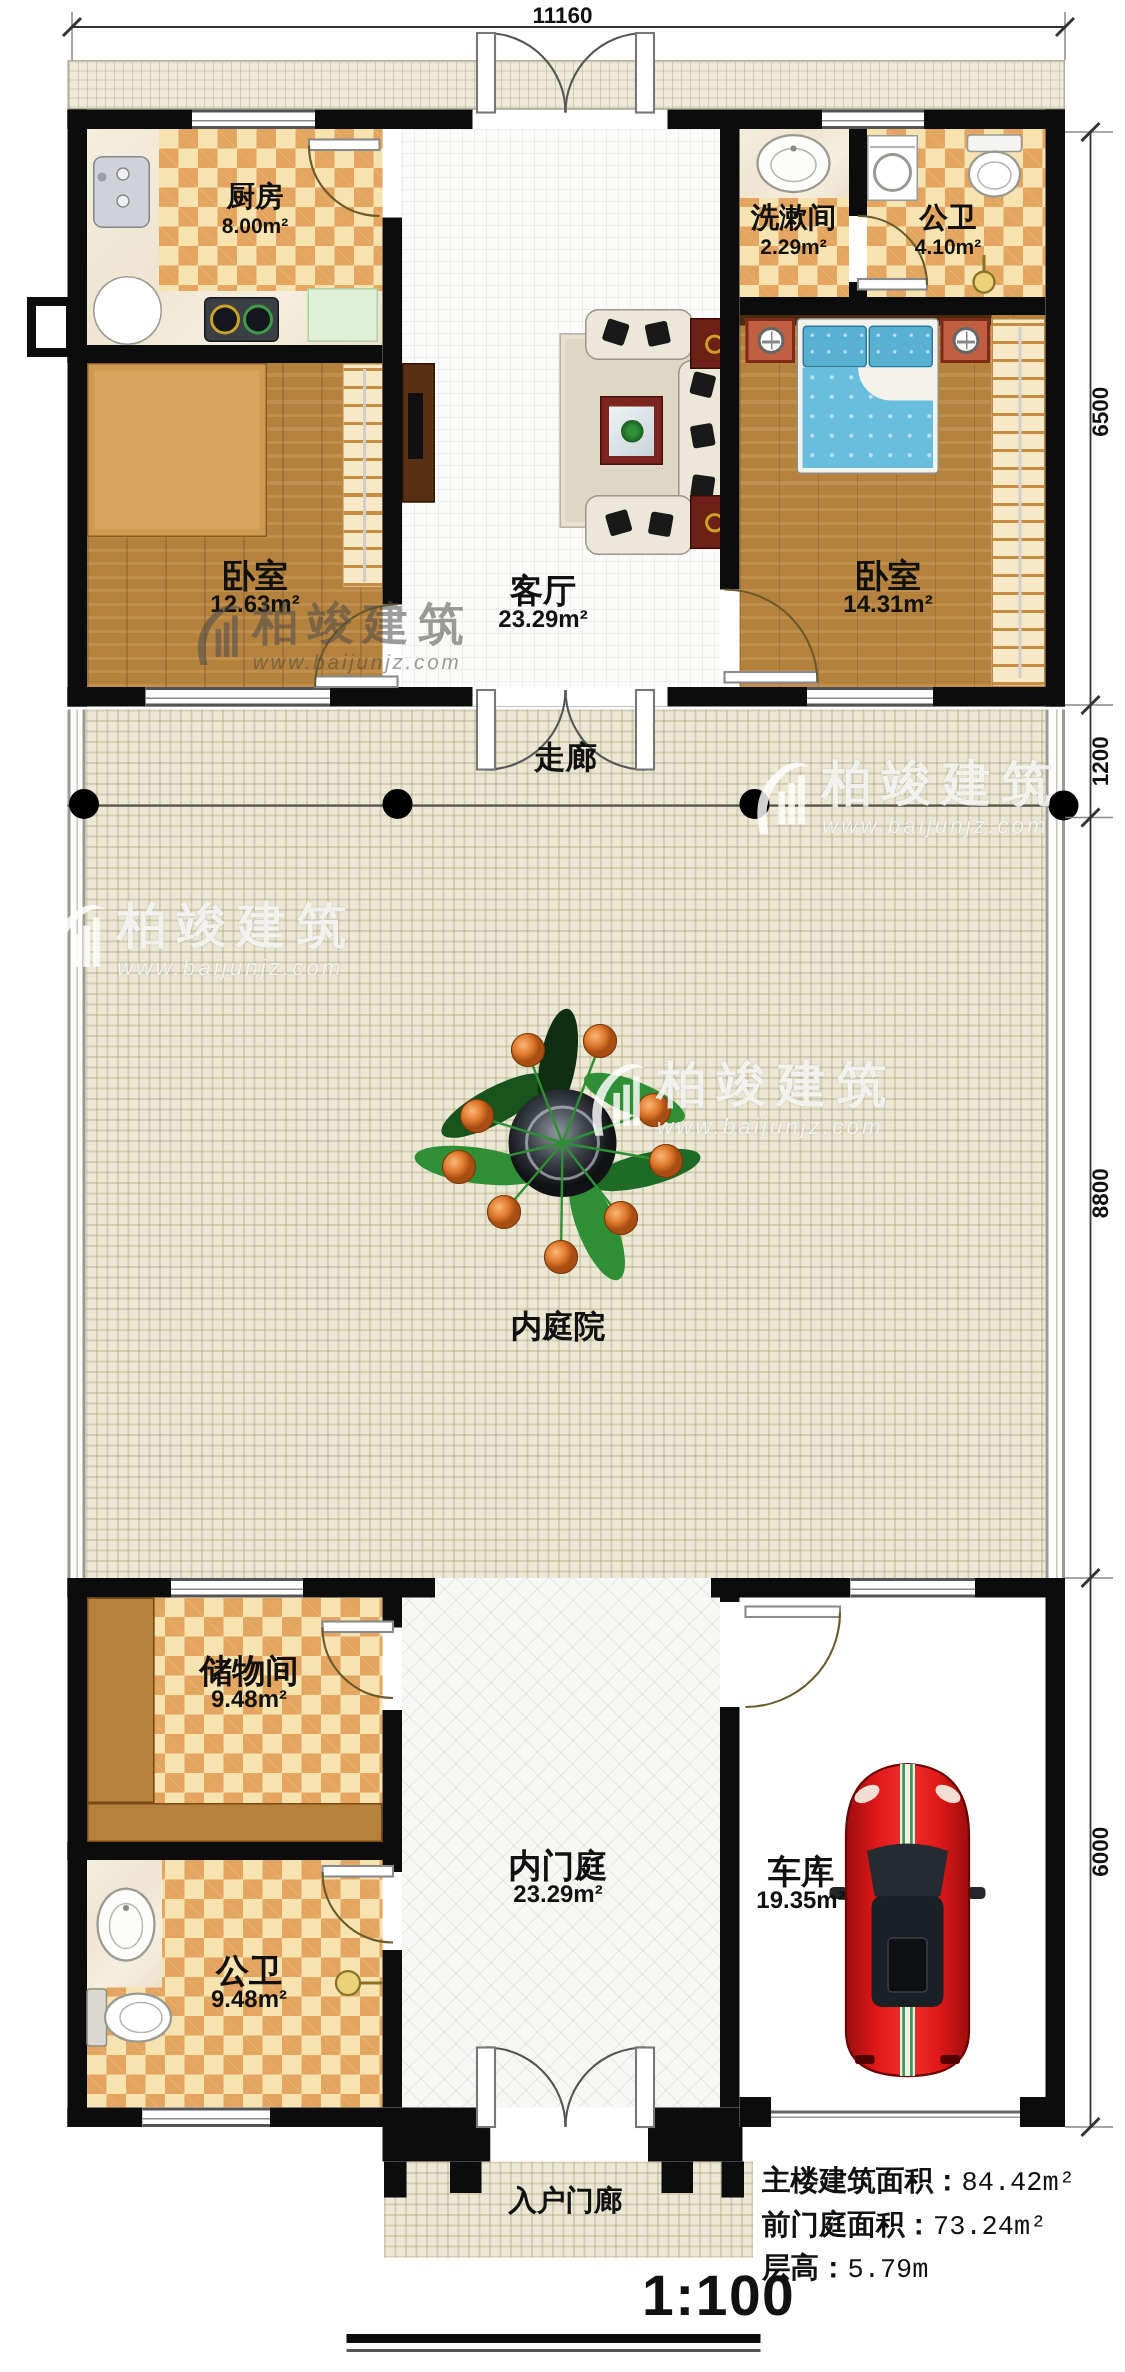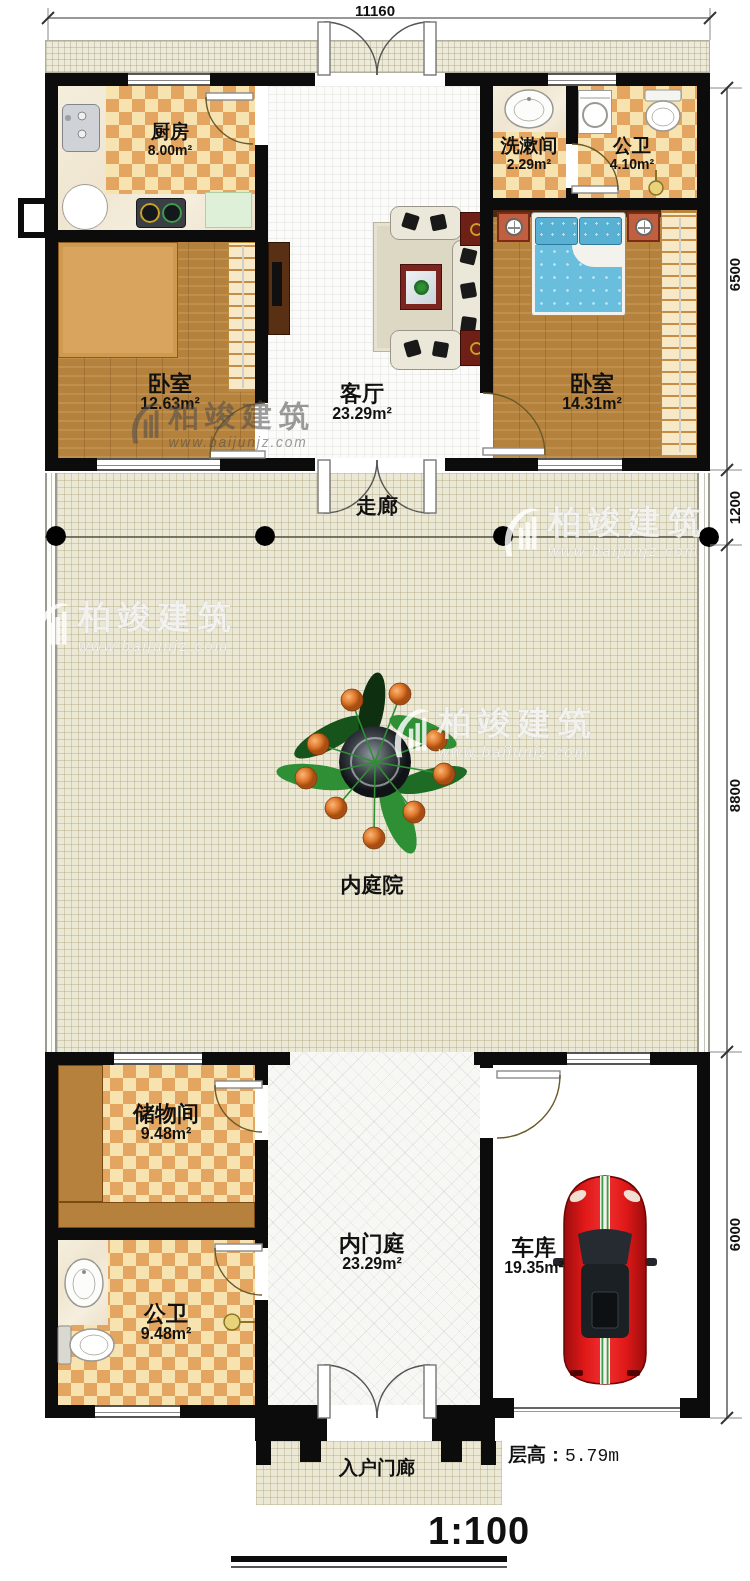--- a/index.html
+++ b/index.html
@@ -507,16 +507,18 @@
         <b class="wm-brand">柏竣建筑</b>
     <i class="wm-url">www.baijunjz.com</i>
       </span>
   </div>
 
   <div id="title-scale">1:100</div>
   <div class="rule1"></div>
   <div class="rule2"></div>
 
   <div id="info">
+    <div class="info-row"><span class="info-label">主楼建筑面积：</span><span class="info-value">84.42m²</span></div>
+    <div class="info-row"><span class="info-label">前门庭面积：</span><span class="info-value">73.24m²</span></div>
     <div class="info-row"><span class="info-label">层高：</span><span class="info-value">5.79m</span></div>
   </div>
 
 </div>
 
 </body></html>

